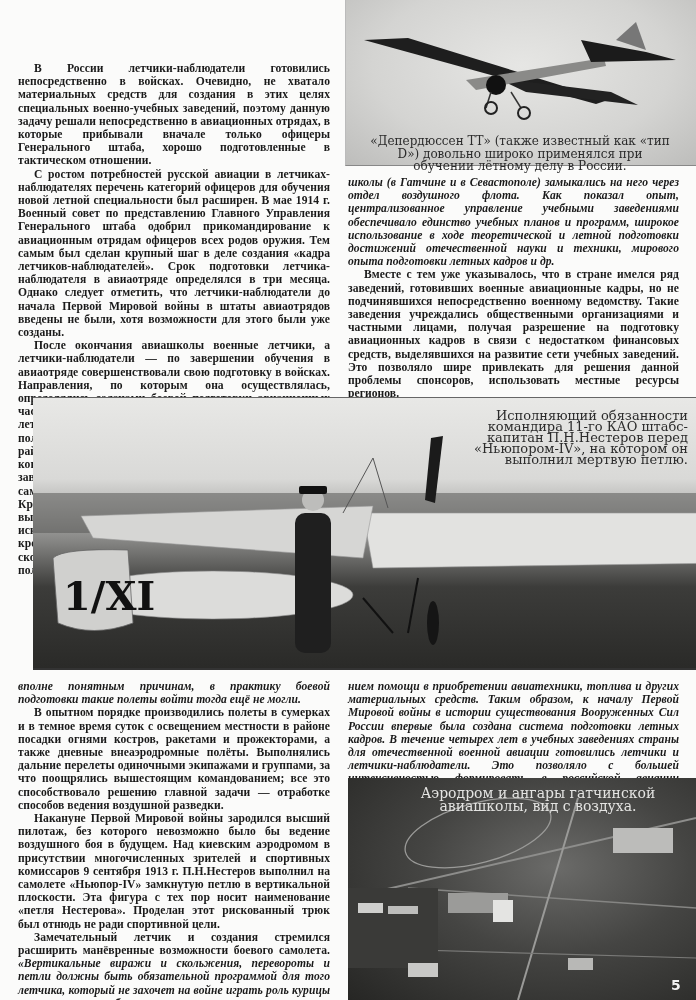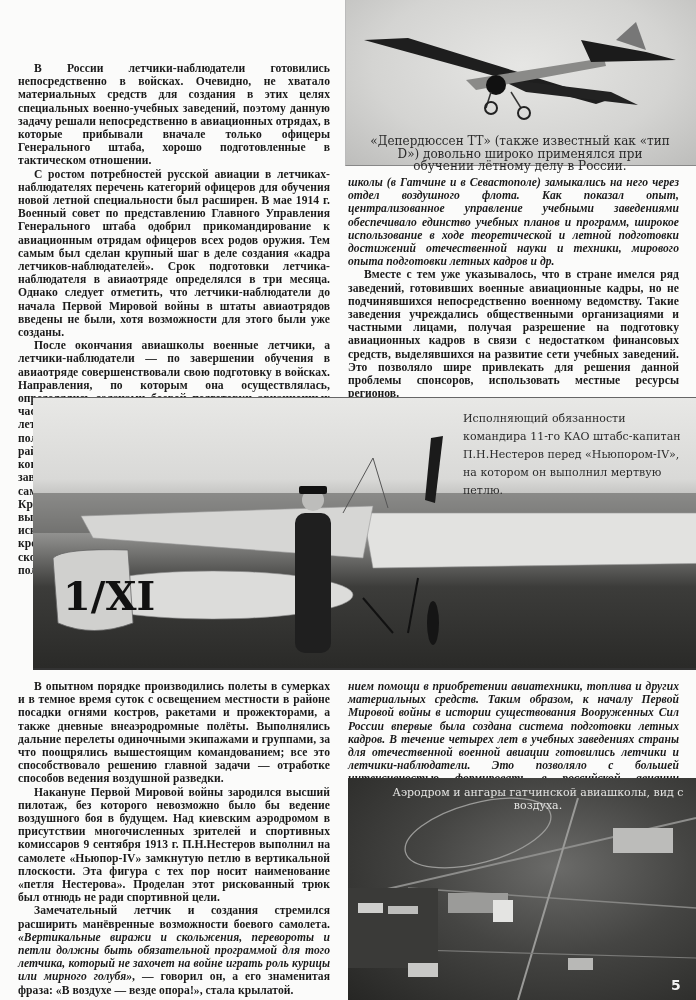--- a/index.html
+++ b/index.html
@@ -41,22 +41,22 @@
     background: radial-gradient(ellipse at 60% 40%, #6b6b69 0%, #454543 45%, #262624 100%);
   }
   .caption {
     position: absolute;
     font-family: "DejaVu Serif", "Liberation Serif", serif;
     font-size: 12px;
     line-height: 12.5px;
     color: #2b2b2b;
   }
   #cap-top { left: 370px; top: 135px; width: 300px; text-align: center; }
-  #cap-mid { left: 463px; top: 410px; width: 225px; font-size: 11px; line-height: 18px; }
-  #cap-aerial { left: 388px; top: 787px; width: 300px; text-align: center; color: #e4e4e2; font-size: 11px; }
+  #cap-mid { left: 463px; top: 410px; width: 225px; text-align: right; font-size: 13px; line-height: 11px; }
+  #cap-aerial { left: 388px; top: 787px; width: 300px; text-align: center; color: #e4e4e2; font-size: 14px; }
   #page-number {
     position: absolute; left: 671px; top: 977px;
     font-family: "DejaVu Sans", "Liberation Sans", sans-serif;
     font-weight: bold; font-size: 14px; color: #f2f2f2;
   }
   svg { position: absolute; left: 0; top: 0; }
 </style>
 </head>
 <body>
 
@@ -117,20 +117,21 @@
     <ellipse cx="400" cy="225" rx="6" ry="22" fill="#151515"></ellipse>
 
     <rect x="262" y="115" width="36" height="140" rx="10" fill="#1f1f1f"></rect>
     <circle cx="280" cy="102" r="11" fill="#bdbdbb"></circle>
     <rect x="266" y="88" width="28" height="8" rx="2" fill="#111"></rect>
   </svg>
 </div>
 <div class="caption" id="cap-mid">Исполняющий обязанности командира 11-го КАО штабс-капитан П.Н.Нестеров перед «Ньюпором-IV», на котором он выполнил мертвую петлю.</div>
 
 <div class="col" id="col-ll" style="left:18px; top:680px; width:312px;">
+  <p class="cont">вполне понятным причинам, в практику боевой подготовки такие полеты войти тогда ещё не могли.</p>
   <p>В опытном порядке производились полеты в сумерках и в темное время суток с освещением местности в районе посадки огнями костров, ракетами и прожекторами, а также дневные внеаэродромные полёты. Выполнялись дальние перелеты одиночными экипажами и группами, за что поощрялись вышестоящим командованием; все это способствовало решению главной задачи — отработке способов ведения воздушной разведки.</p>
   <p>Накануне Первой Мировой войны зародился высший пилотаж, без которого невозможно было бы ведение воздушного боя в будущем. Над киевским аэродромом в присутствии многочисленных зрителей и спортивных комиссаров 9 сентября 1913 г. П.Н.Нестеров выполнил на самолете «Ньюпор-IV» замкнутую петлю в вертикальной плоскости. Эта фигура с тех пор носит наименование «петля Нестерова». Проделан этот рискованный трюк был отнюдь не ради спортивной цели.</p>
   <p><span>Замечательный летчик и создания стремился расширить манёвренные возможности боевого самолета. </span><em>«Вертикальные виражи и скольжения, перевороты и петли должны быть обязательной программой для того летчика, который не захочет на войне играть роль курицы или мирного голубя»</em><span>, — говорил он, а его знаменитая фраза: «В воздухе — везде опора!», стала крылатой.</span></p>
 
 </div>
 
 <div class="col" id="col-lr" style="left:348px; top:680px; width:331px;">
   <p class="cont">нием помощи в приобретении авиатехники, топлива и других материальных средств. Таким образом, к началу Первой Мировой войны в истории существования Вооруженных Сил России впервые была создана система подготовки летных кадров. В течение четырех лет в учебных заведениях страны для отечественной военной авиации готовились летчики и летчики-наблюдатели. Это позволяло с большей интенсивностью формировать в российской авиации строевые части и повышать боеготовность Вооруженных Сил России.</p>
 </div>
 

